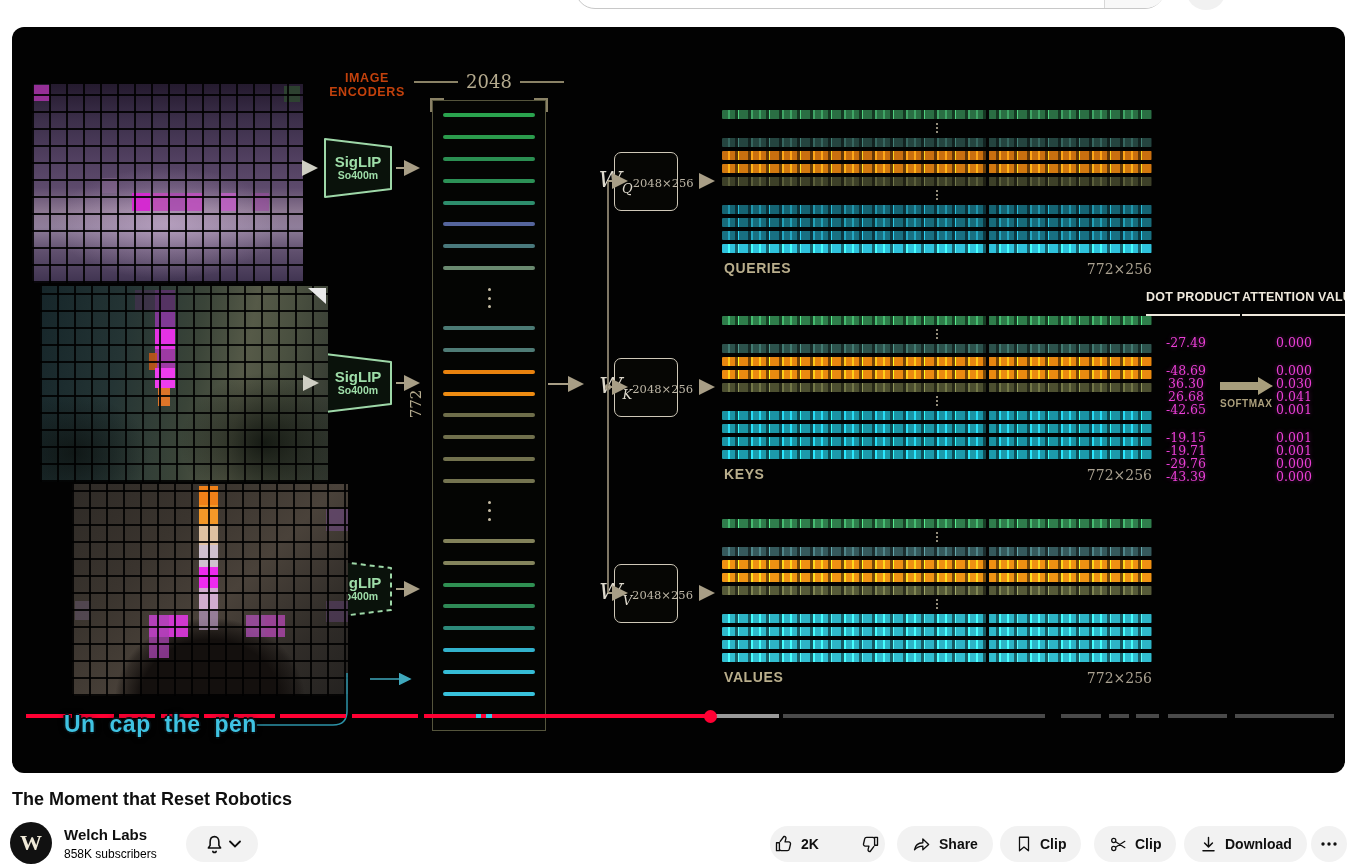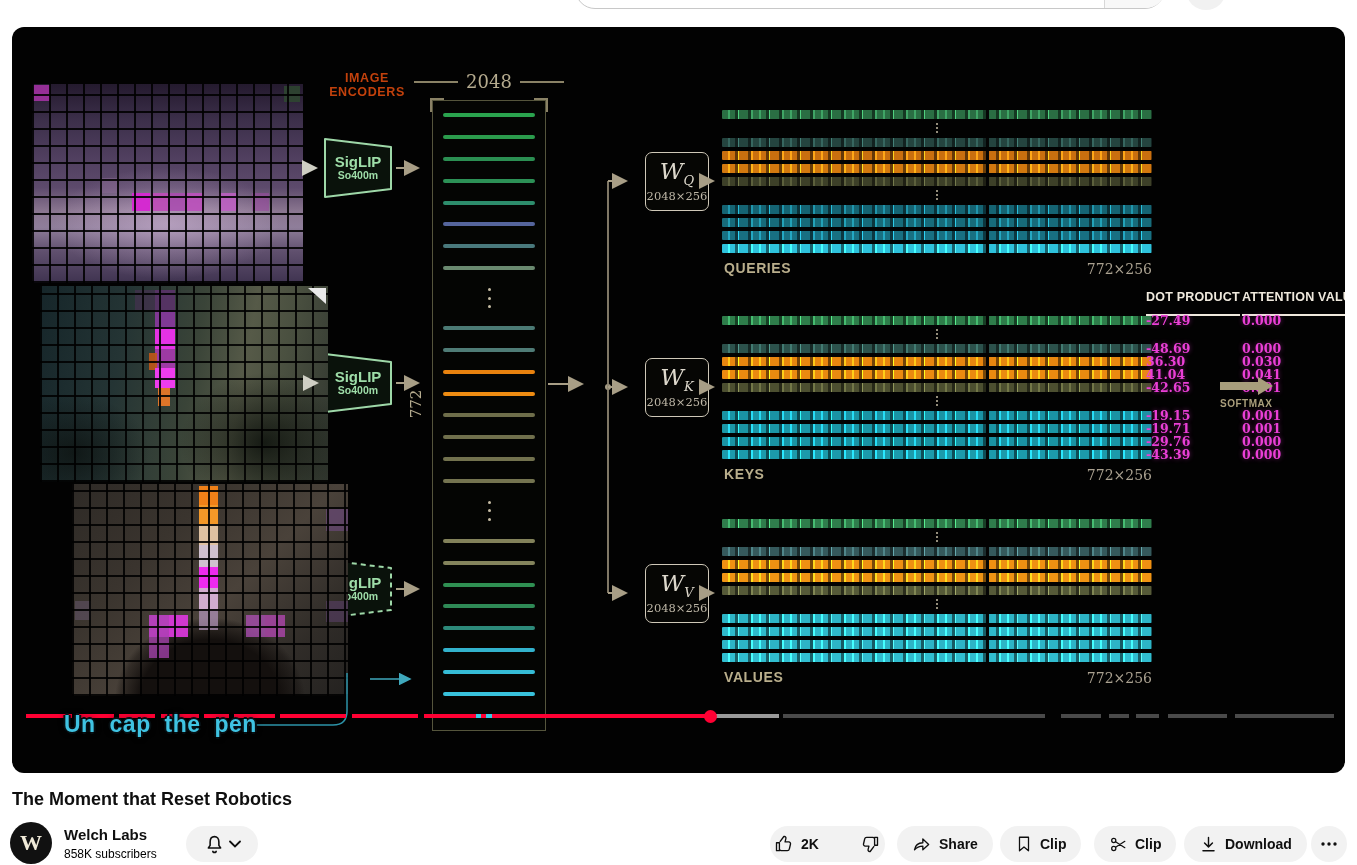--- a/index.html
+++ b/index.html
@@ -61,22 +61,22 @@
   .dim-label { position:absolute; left:402px; top:44px; width:150px; display:flex;
     align-items:center; gap:8px; color:#b5ab8f; font-family:"DejaVu Serif",serif; font-size:18px; }
   .dim-label .dash { flex:1; height:2px; background:#8a8266; }
   .bracket-l, .bracket-r { position:absolute; top:71px; width:14px; height:14px; border-top:2px solid #8a8266; }
   .bracket-l { left:418px; border-left:2px solid #8a8266; }
   .bracket-r { left:522px; border-right:2px solid #8a8266; }
   .tok-label { position:absolute; left:390px; top:368px; color:#b5ab8f;
     font-family:"DejaVu Serif",serif; font-size:15px; transform:rotate(-90deg); }
 
   
-  .wbox { position:absolute; left:633px; width:64px; height:59px; border:1.5px solid #cfc8b8;
-    border-radius:7px; background:#060604; display:flex; flex-direction:column;
+  .wbox { position:absolute; left:602px; width:64px; height:59px; border:1.5px solid #cfc8b8;
+    border-radius:7px; background:#060604; display:flex; flex-direction:row;
     align-items:center; justify-content:center; color:#ddd8cc; }
   .wbox .wsym { font-family:"DejaVu Serif",serif; font-style:italic; font-size:23px; line-height:1; }
   .wbox .wsym sub { font-size:13px; }
   .wbox .wdims { font-family:"DejaVu Serif",serif; font-size:11.5px; color:#bdb6a6; margin-top:2px; }
   .wq { top:125px; } .wk { top:331px; } .wv { top:537px; }
 
   
   .mx { position:absolute; left:710px; width:430px; height:143px; }
   .mx-rows { position:absolute; inset:0; }
   .mrow { height:9px; margin-bottom:4px; border-radius:1px; position:relative; }
@@ -90,22 +90,22 @@
     font-family:"DejaVu Serif",serif; font-size:14px; }
   .mx1 { top:83px; } .mx2 { top:289px; } .mx3 { top:492px; }
 
   
   .col-header { position:absolute; top:263px; color:#efe9dd; font-size:12.5px; font-weight:800;
     letter-spacing:.2px; border-bottom:2px solid #efe9dd; padding-bottom:10px; white-space:nowrap; }
   .dp-header { left:1134px; } .at-header { left:1230px; }
   .numcol { position:absolute; top:289px; height:143px; }
   .dp-vals { left:1134px; width:80px; }
   .at-vals { left:1230px; width:104px; }
-  .pval { position:absolute; width:100%; text-align:left; font-size:12.5px; font-weight:700;
-    color:#ea3fd6; text-shadow:0 0 5px rgba(234,63,214,.45); font-family:"DejaVu Serif",serif; }
+  .pval { position:absolute; width:100%; text-align:center; font-size:12.5px; font-weight:400;
+    color:#ea3fd6; text-shadow:0 0 5px rgba(234,63,214,.45); font-family:"DejaVu Serif",serif;margin-top:22px; }
   .softmax { position:absolute; left:1208px; top:350px; width:54px; }
   .softmax .sm-arrow { position:relative; height:18px; }
   .softmax .sm-arrow .bar { position:absolute; left:0; top:5px; width:38px; height:8px; background:#a89e7c; }
   .softmax .sm-arrow .tip { position:absolute; left:38px; top:0; width:0; height:0;
     border-top:9px solid transparent; border-bottom:9px solid transparent; border-left:15px solid #a89e7c; }
   .softmax .sm-label { margin-top:3px; color:#ab9f7c; font-size:10px; font-weight:800; letter-spacing:.5px; }
 
   
   .caption { position:absolute; left:52px; top:684px; z-index:8; color:#3fc3e2; font-size:23px;
     font-weight:700; word-spacing:7px; letter-spacing:.5px;
@@ -389,21 +389,21 @@
       <div class="mx-label">VALUES</div>
       <div class="mx-dims">772×256</div>
     </div>
 
     <div class="col-header dp-header">DOT PRODUCT</div>
     <div class="col-header at-header">ATTENTION VALUE</div>
     <div class="numcol dp-vals" id="dpVals">
         <div class="pval" style="top: -3px;">-27.49</div>
         <div class="pval" style="top: 25px;">-48.69</div>
         <div class="pval" style="top: 38px;">36.30</div>
-        <div class="pval" style="top: 51px;">41.04</div>
+        <div class="pval" style="top: 51px;">26.68</div>
         <div class="pval" style="top: 64px;">-42.65</div>
         <div class="pval" style="top: 92px;">-19.15</div>
         <div class="pval" style="top: 105px;">-19.71</div>
         <div class="pval" style="top: 118px;">-29.76</div>
         <div class="pval" style="top: 131px;">-43.39</div>
       </div>
     <div class="numcol at-vals" id="atVals">
         <div class="pval" style="top: -3px;">0.000</div>
         <div class="pval" style="top: 25px;">0.000</div>
         <div class="pval" style="top: 38px;">0.030</div>

